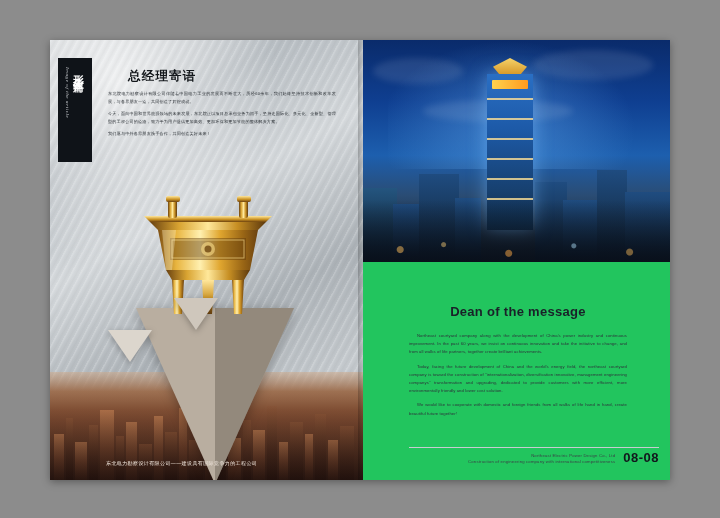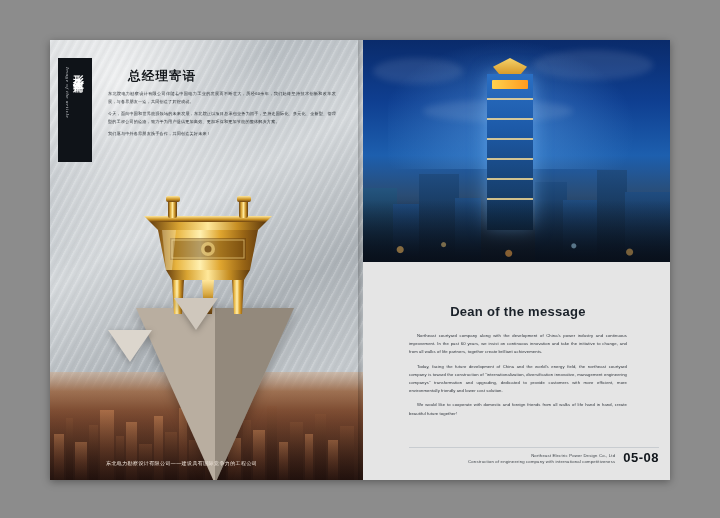--- a/index.html
+++ b/index.html
@@ -296,21 +296,21 @@
       radial-gradient(circle at 86% 84%, rgba(255,190,90,0.45) 0 3px, rgba(0,0,0,0) 4px),
       linear-gradient(180deg, rgba(10,20,34,0) 0%, rgba(8,14,24,0.85) 100%);
   }
 
   #right-body {
     position: absolute;
     left: 0;
     top: 222px;
     width: 310px;
     height: 218px;
-    background: #e5e5e5;
+    background: #22c55e;
   }
   #dean-title {
     position: absolute;
     left: 0;
     right: 0;
     top: 42px;
     text-align: center;
     font-size: 13px;
     font-weight: bold;
     color: #1a2129;
@@ -529,19 +529,19 @@
         <p>We would like to cooperate with domestic and foreign friends from all walks of life hand in hand, create beautiful future together!</p>
       </div>
 
       <div id="footer-rule"></div>
 
       <div id="right-footer">
         <div class="ftxt">
           <div class="l1">Northeast Electric Power Design Co., Ltd</div>
           <div class="l2">Construction of engineering company with international competitiveness</div>
         </div>
-        <div id="pagenum">05-08</div>
+        <div id="pagenum">08-08</div>
       </div>
     </div>
   </div>
 
   <div id="spine"></div>
 </div>
 
 </body></html>

